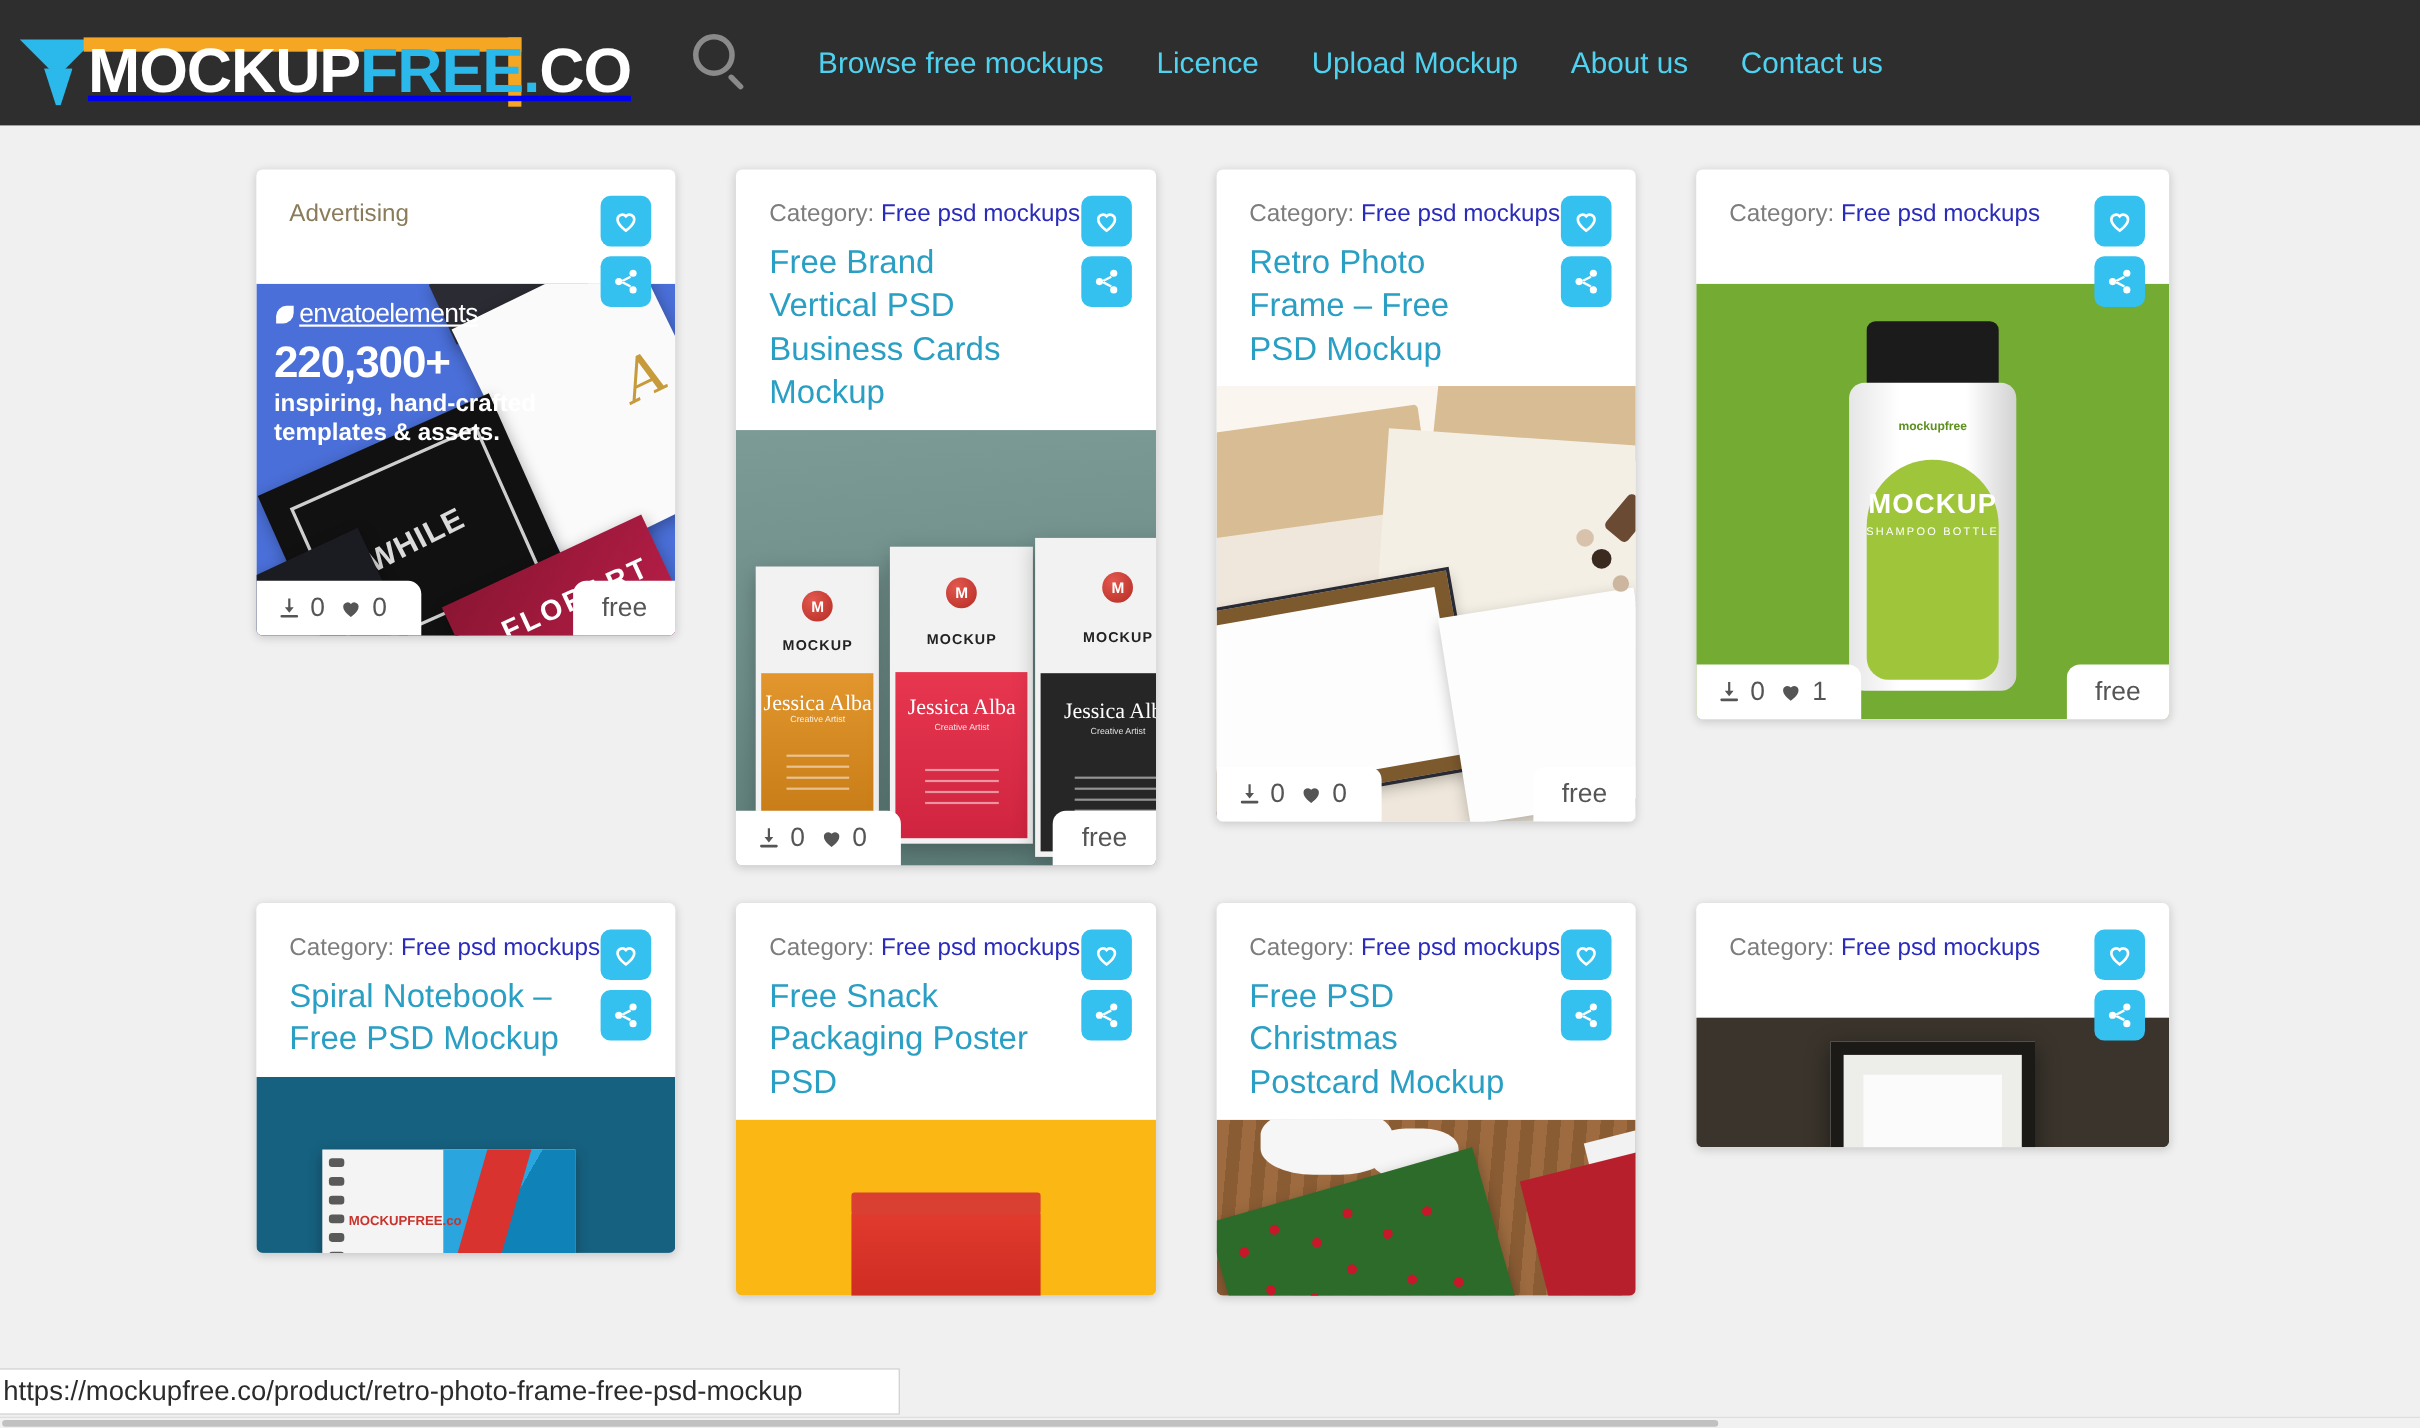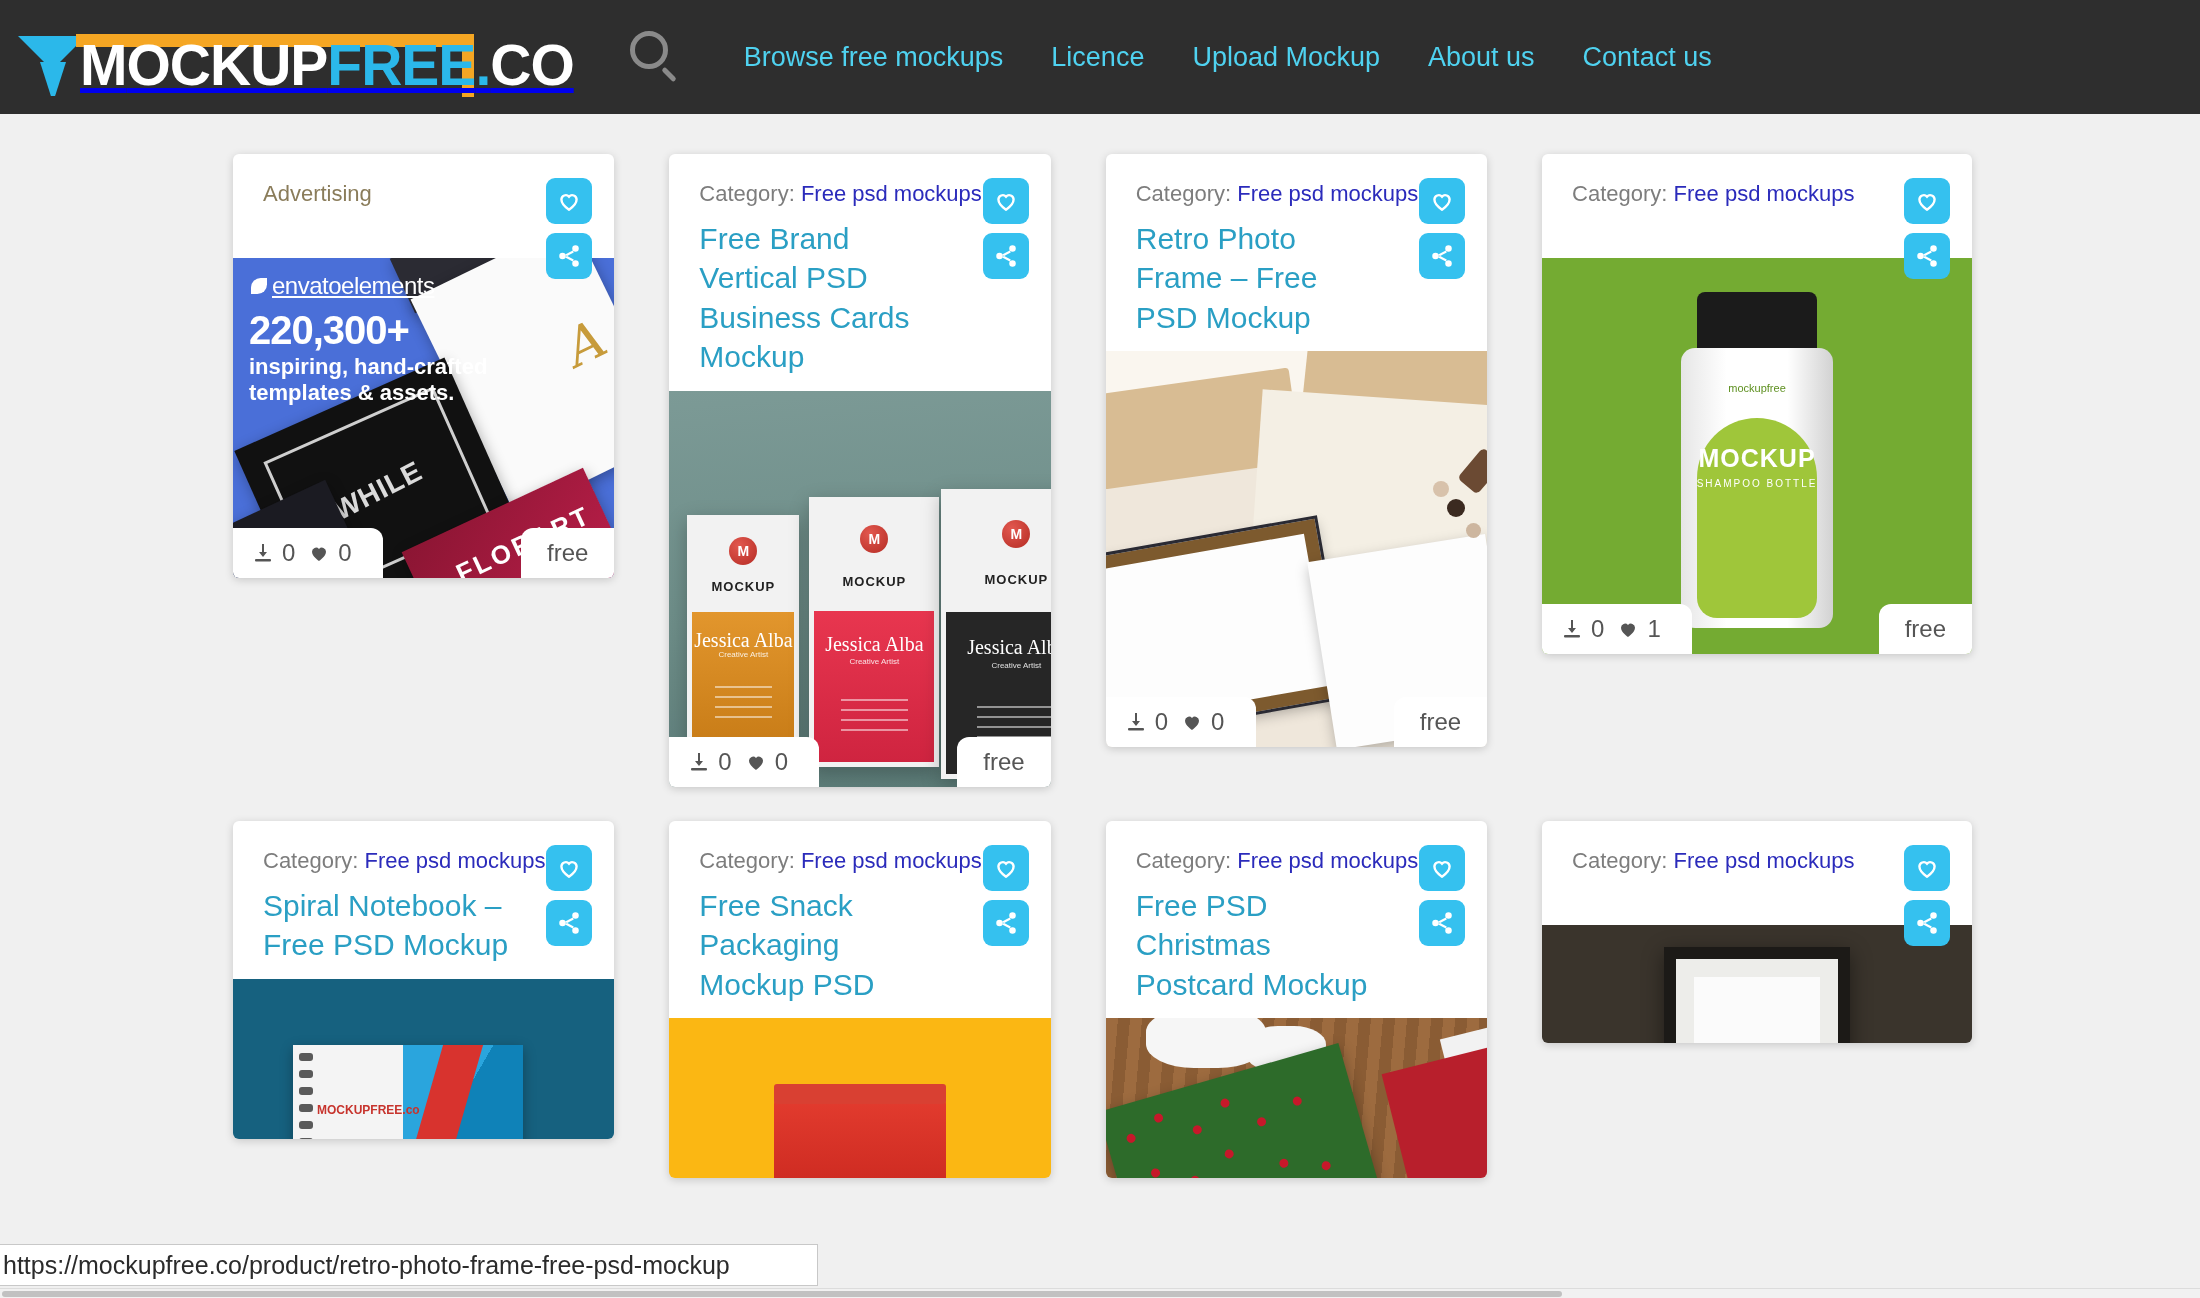--- a/index.html
+++ b/index.html
@@ -329,21 +329,21 @@
   .b-mockup {
     position: absolute; left: 0; right: 0; top: 96px;
     text-align: center; color: #fff; font-weight: bold; font-size: 25px; letter-spacing: 1px;
   }
   .b-sub {
     position: absolute; left: 0; right: 0; top: 130px;
     text-align: center; color: #fff; font-size: 10px; letter-spacing: 2px;
   }
   .b-brand {
     position: absolute; left: 0; right: 0; top: 34px;
-    text-align: center; color: #5e9020; font-size: 11px; font-weight: normal;
+    text-align: center; color: #5e9020; font-size: 11px; font-weight: bold;
   }
 
   
   .notebg { position: absolute; inset: 0; background: #16617f; }
   .note {
     position: absolute; left: 60px; top: 66px; width: 230px; height: 140px;
     background: #f4f4f4; box-shadow: 0 4px 12px rgba(0,0,0,.3);
   }
   .note .ribbon { position: absolute; right: 0; top: 0; bottom: 0; width: 120px;
     background: linear-gradient(120deg, #2aa5dd 45%, #0f82b8 45%); }
@@ -807,21 +807,21 @@
                   <path d="M8.5 10.6l7-3.6.9 1.8-7 3.6zM8.5 13.4l7 3.6.9-1.8-7-3.6z"></path>
                 </g>
               </svg>
           </div>
         </div>
         <div class="card-body">
           <div class="cat">
             <span>Category:</span>
             <a class="cat-link" href="#">Free psd mockups</a>
           </div>
-          <a class="title" href="#">Free Snack Packaging Mockup PSD</a>
+          <a class="title" href="#">Free Snack Packaging Poster PSD</a>
         </div>
         <div class="media media-r2">
           <div class="snackbg">
             <div class="pouch">
               <div class="pouch-top"></div>
               <div class="zig"></div>
             </div>
           </div>
         </div>
       </div>

